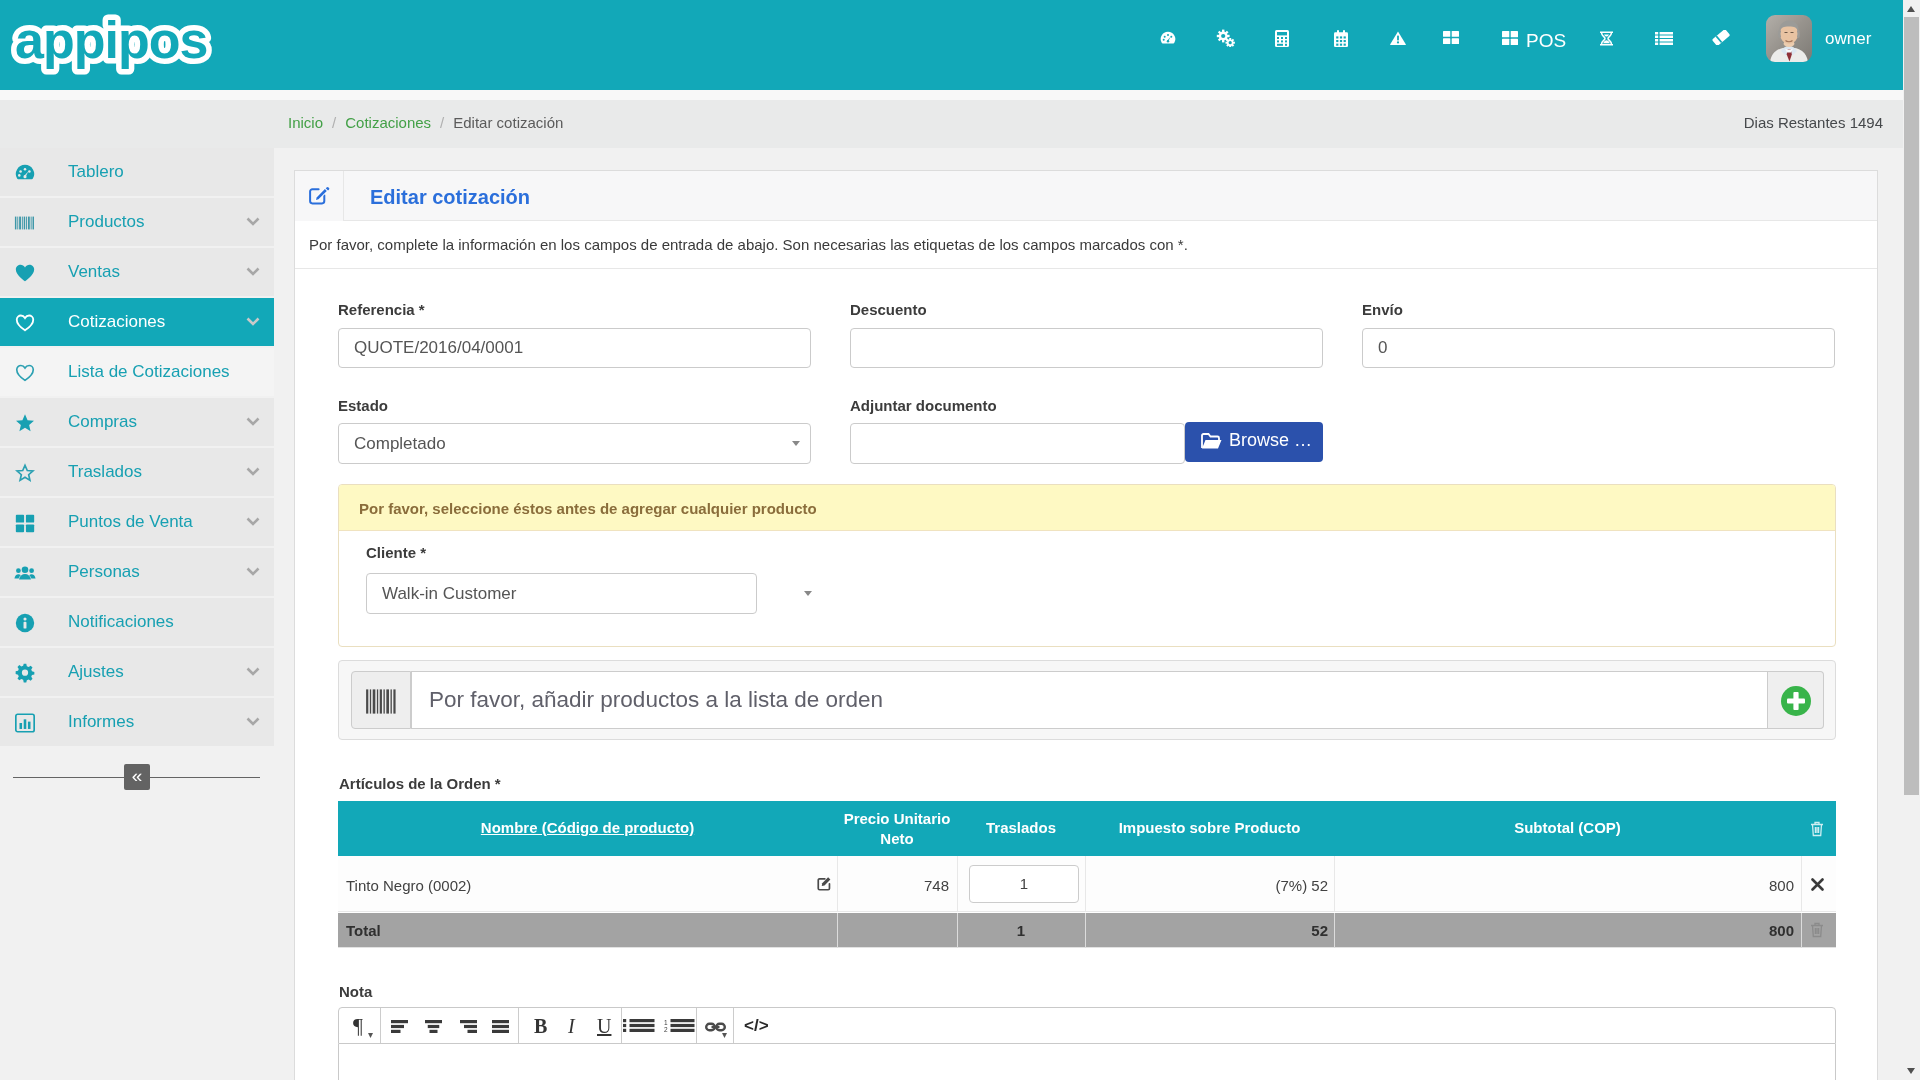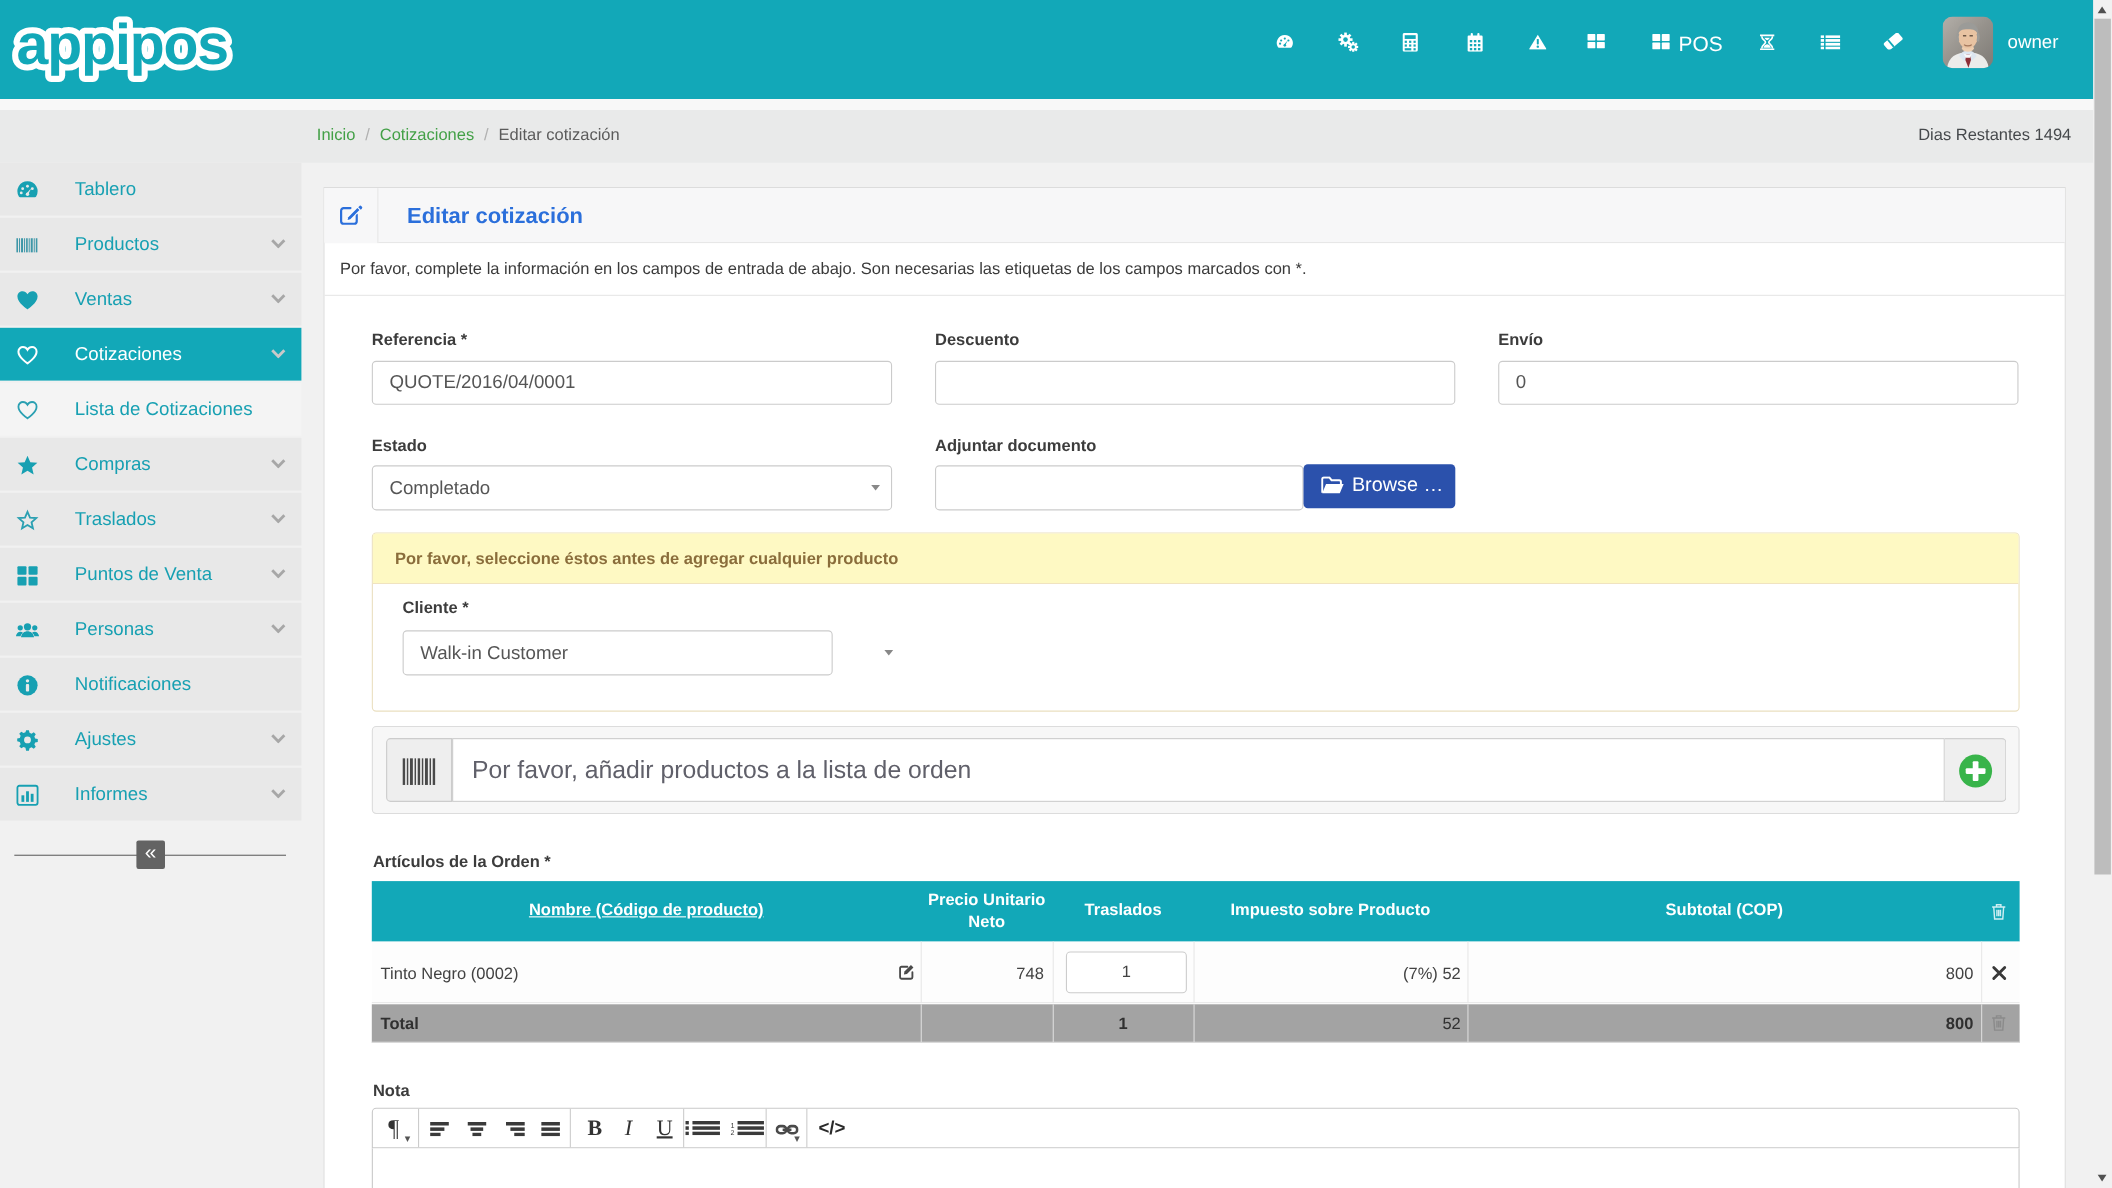--- a/index.html
+++ b/index.html
@@ -469,21 +469,21 @@
         </svg>
     </div>
     <div class="abs" style="left:0;top:112px;width:1498px;height:35px;background:#a3a3a3;border-bottom:1px solid #e2e2e2;">
       <div class="cellline" style="left:499px;top:0;height:35px;background:#dcdcdc;"></div>
       <div class="cellline" style="left:619px;top:0;height:35px;background:#dcdcdc;"></div>
       <div class="cellline" style="left:747px;top:0;height:35px;background:#dcdcdc;"></div>
       <div class="cellline" style="left:996px;top:0;height:35px;background:#dcdcdc;"></div>
       <div class="cellline" style="left:1463px;top:0;height:35px;background:#dcdcdc;"></div>
       <span class="abs" style="left:8px;top:9px;font-size:15px;font-weight:bold;color:#303030;">Total</span>
       <span class="abs" style="left:619px;top:9px;width:128px;text-align:center;font-size:15px;font-weight:bold;color:#303030;">1</span>
-      <span class="abs" style="right:508px;top:9px;font-size:15px;font-weight:normal;color:#303030;">52</span>
+      <span class="abs" style="right:508px;top:9px;font-size:15px;font-weight:bold;color:#303030;">52</span>
       <span class="abs" style="right:42px;top:9px;font-size:15px;font-weight:bold;color:#303030;">800</span>
       <svg class="abs" style="left:1472px;top:9px;" width="14" height="16" viewBox="0 0 14 16">
           <g fill="none" stroke="#8b8b8b" stroke-width="1.3">
             <path d="M1 3.5h12M5 3.2V1.5h4v1.7M2.5 3.5l.8 11h7.4l.8-11"></path>
             <path d="M5.4 6v6M7 6v6M8.6 6v6"></path>
           </g>
         </svg>
     </div>
   </div>
 

